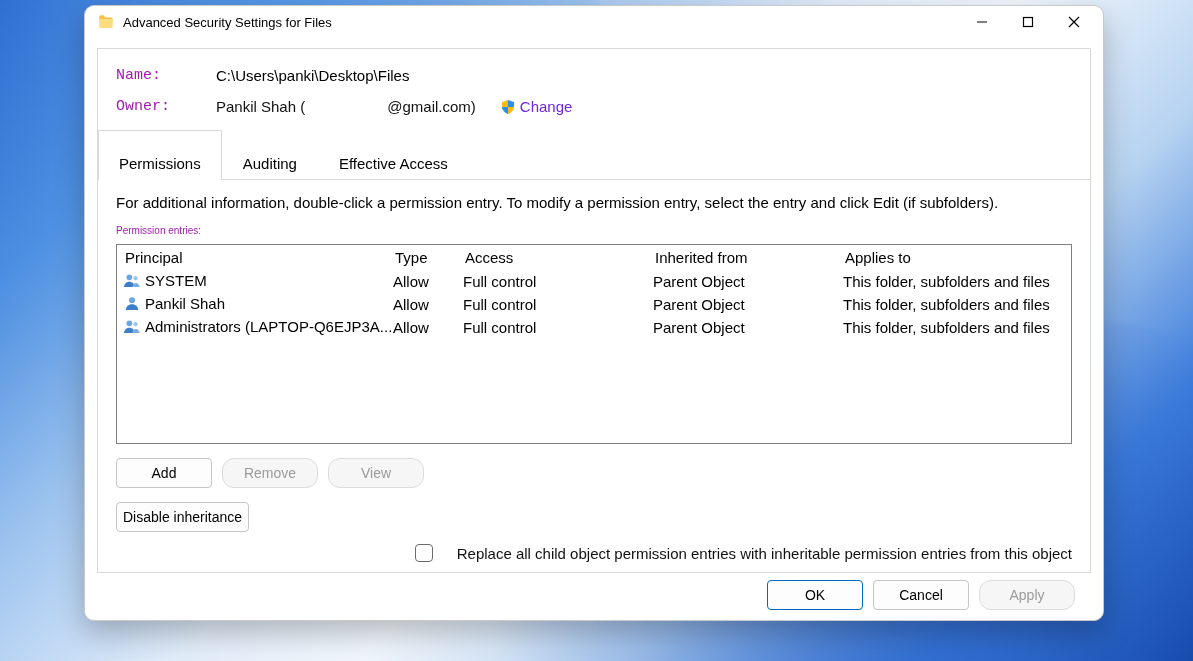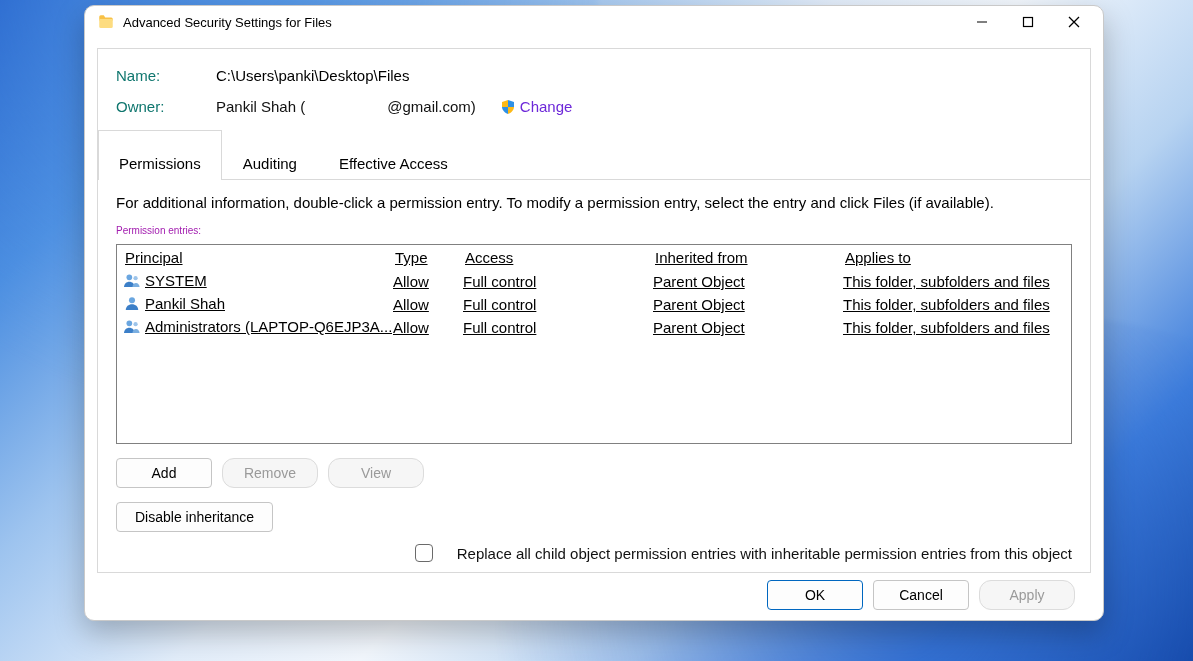--- a/index.html
+++ b/index.html
@@ -71,21 +71,21 @@
     display: flex;
     flex-direction: column;
   }
 
   .hdr-row {
     display: flex;
     align-items: center;
     padding: 4px 18px 10px 18px;
     font-size: 15px;
   }
-  .hdr-label { width: 100px; color: #0f766e; }
+  .hdr-label { width: 100px; color: #a21caf; font-family: Liberation Mono, monospace; }
   .hdr-value { color: #000; }
   .owner-val { display: flex; align-items: center; gap: 6px; }
   .owner-change { display: inline-flex; align-items: center; gap: 4px; margin-left: 18px; }
   .change-link { color: #6d28d9; cursor: pointer; }
 
   .shield-icon { width: 16px; height: 16px; }
 
   .tabs {
     display: flex;
     border-bottom: 1px solid #d9d9d9;
@@ -120,35 +120,34 @@
     height: 200px;
     overflow: hidden;
     background: #fff;
   }
   .grid-head, .grid-row {
     display: grid;
     grid-template-columns: 270px 70px 190px 190px 1fr;
     align-items: center;
     padding: 2px 6px;
     font-size: 15px;
-    text-decoration: underline;
   }
   .grid-head { color: #000; }
   .grid-head > div { padding: 2px 2px; }
   .grid-row { color: #000; cursor: default; }
   .principal-cell { display: flex; gap: 4px; white-space: nowrap; overflow: hidden; text-overflow: ellipsis; }
   .principal-cell span { overflow: hidden; text-overflow: ellipsis; }
 
   .user-icon, .group-icon { width: 18px; height: 16px; flex: 0 0 auto; }
 
   .row-buttons { display: flex; gap: 10px; margin-top: 14px; }
   .btn {
     min-width: 96px;
     height: 30px;
-    padding: 0 18px;
+    padding: 0 6px;
     border: 1px solid #c5c5c5;
     background: #fdfdfd;
     border-radius: 4px;
     font-size: 14px;
     color: #000;
     cursor: pointer;
     display: inline-flex; align-items: center; justify-content: center;
   }
   .btn.disabled { color: #9a9a9a; background: #f6f6f6; border-color: #dcdcdc; cursor: default; border-radius: 12px; }
   .btn.primary { border-color: #0067c0; color: #000; }
@@ -232,21 +231,21 @@
         </div>
       </div>
 
       <div class="tabs">
         <div class="tab active">Permissions</div>
         <div class="tab">Auditing</div>
         <div class="tab">Effective Access</div>
       </div>
 
       <div class="tab-body">
-        <div class="info-text">For additional information, double-click a permission entry. To modify a permission entry, select the entry and click Files (if available).</div>
+        <div class="info-text">For additional information, double-click a permission entry. To modify a permission entry, select the entry and click Edit (if subfolders).</div>
         <div class="entries-label">Permission entries:</div>
 
         <div class="grid">
           <div class="grid-head">
             <div>Principal</div>
             <div>Type</div>
             <div>Access</div>
             <div>Inherited from</div>
             <div>Applies to</div>
           </div>

